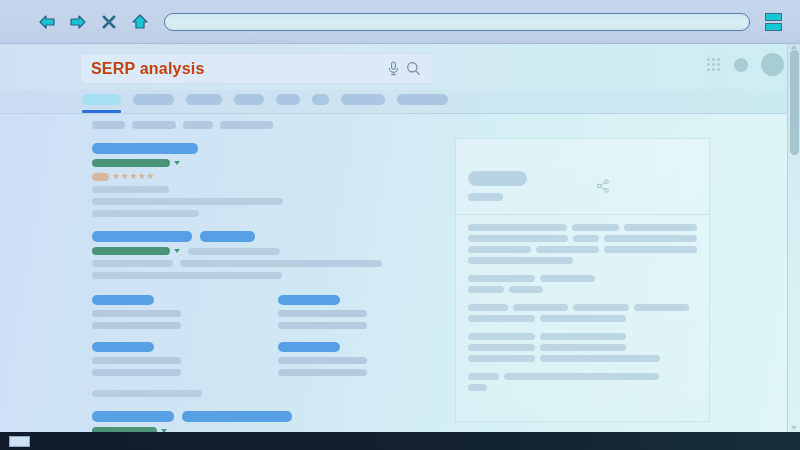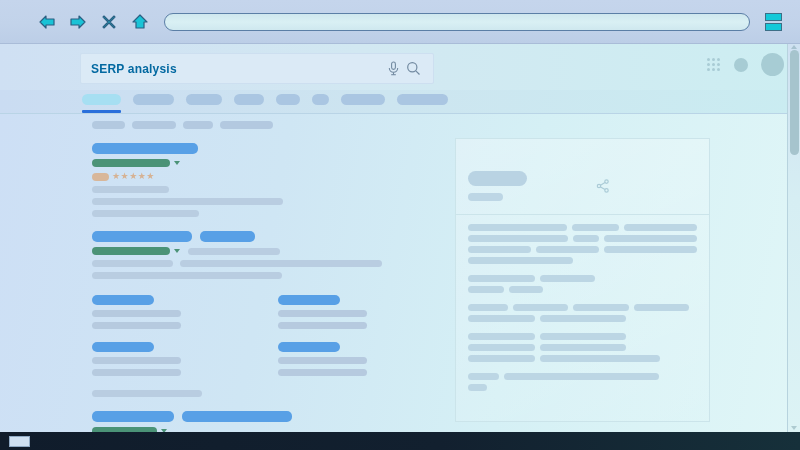--- a/index.html
+++ b/index.html
@@ -68,22 +68,22 @@
     position: absolute; left: 80px; top: 53px;
     width: 354px; height: 31px;
     background: #dbeaf6;
     border: 1px solid #cddff0;
     border-radius: 2px;
     display: flex; align-items: center;
     padding: 0 10px;
   }
   .search-query {
     flex: 1;
-    font-size: 12px; font-weight: bold;
-    color: #0369a1;
+    font-size: 16px; font-weight: bold;
+    color: #c2410c;
     letter-spacing: 0.2px;
     line-height: 1;
   }
   .search-tool-icon {
     width: 20px; height: 20px;
     display: flex; align-items: center; justify-content: center;
     cursor: pointer; opacity: .62;
   }
   .search-tool-icon svg { display: block; }
 

